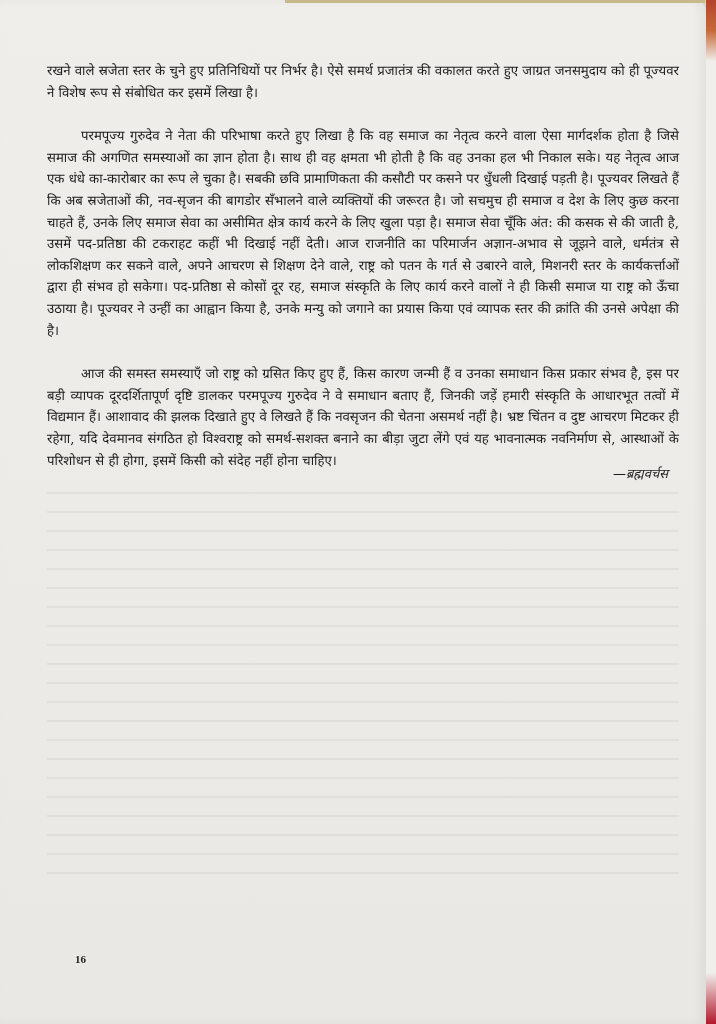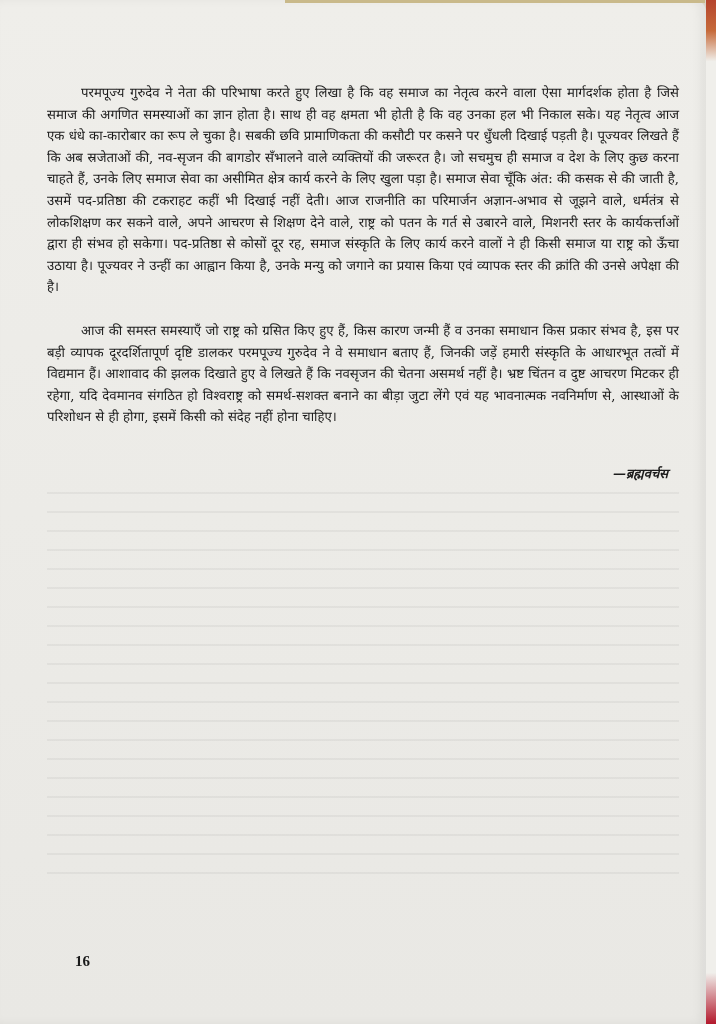--- a/index.html
+++ b/index.html
@@ -56,50 +56,51 @@
     }
     .content p.indent {
       text-indent: 34px;
       margin-top: 22px;
     }
     .signature {
       position: absolute;
       top: 464px;
       right: 38px;
       font-size: 13px;
-      font-weight: bold;
+      font-weight: normal;
       font-style: italic;
       color: #1c1c1c;
     }
     .bleed {
       position: absolute;
       left: 47px;
       top: 480px;
       width: 632px;
       height: 400px;
       opacity: 0.07;
       background: repeating-linear-gradient(180deg, transparent 0px, transparent 12px, #555 12px, #555 14px, transparent 14px, transparent 19px);
     }
     .page-number {
       position: absolute;
       left: 75px;
       top: 953px;
       font-family: "Liberation Serif", serif;
       font-weight: bold;
-      font-size: 15px;
+      font-size: 11px;
       color: #1a1a1a;
     }
   </style>
 </head>
 <body>
 
 <div class="page">
   <div class="page-top-strip"></div>
 
   <div class="content">
+    <p>रखने वाले स्रजेता स्तर के चुने हुए प्रतिनिधियों पर निर्भर है। ऐसे समर्थ प्रजातंत्र की वकालत करते हुए जाग्रत जनसमुदाय को ही पूज्यवर ने विशेष रूप से संबोधित कर इसमें लिखा है।</p>
     <p class="indent">परमपूज्य गुरुदेव ने नेता की परिभाषा करते हुए लिखा है कि वह समाज का नेतृत्व करने वाला ऐसा मार्गदर्शक होता है जिसे समाज की अगणित समस्याओं का ज्ञान होता है। साथ ही वह क्षमता भी होती है कि वह उनका हल भी निकाल सके। यह नेतृत्व आज एक धंधे का-कारोबार का रूप ले चुका है। सबकी छवि प्रामाणिकता की कसौटी पर कसने पर धुँधली दिखाई पड़ती है। पूज्यवर लिखते हैं कि अब स्रजेताओं की, नव-सृजन की बागडोर सँभालने वाले व्यक्तियों की जरूरत है। जो सचमुच ही समाज व देश के लिए कुछ करना चाहते हैं, उनके लिए समाज सेवा का असीमित क्षेत्र कार्य करने के लिए खुला पड़ा है। समाज सेवा चूँकि अंत: की कसक से की जाती है, उसमें पद-प्रतिष्ठा की टकराहट कहीं भी दिखाई नहीं देती। आज राजनीति का परिमार्जन अज्ञान-अभाव से जूझने वाले, धर्मतंत्र से लोकशिक्षण कर सकने वाले, अपने आचरण से शिक्षण देने वाले, राष्ट्र को पतन के गर्त से उबारने वाले, मिशनरी स्तर के कार्यकर्त्ताओं द्वारा ही संभव हो सकेगा। पद-प्रतिष्ठा से कोसों दूर रह, समाज संस्कृति के लिए कार्य करने वालों ने ही किसी समाज या राष्ट्र को ऊँचा उठाया है। पूज्यवर ने उन्हीं का आह्वान किया है, उनके मन्यु को जगाने का प्रयास किया एवं व्यापक स्तर की क्रांति की उनसे अपेक्षा की है।</p>
     <p class="indent">आज की समस्त समस्याएँ जो राष्ट्र को ग्रसित किए हुए हैं, किस कारण जन्मी हैं व उनका समाधान किस प्रकार संभव है, इस पर बड़ी व्यापक दूरदर्शितापूर्ण दृष्टि डालकर परमपूज्य गुरुदेव ने वे समाधान बताए हैं, जिनकी जड़ें हमारी संस्कृति के आधारभूत तत्वों में विद्यमान हैं। आशावाद की झलक दिखाते हुए वे लिखते हैं कि नवसृजन की चेतना असमर्थ नहीं है। भ्रष्ट चिंतन व दुष्ट आचरण मिटकर ही रहेगा, यदि देवमानव संगठित हो विश्वराष्ट्र को समर्थ-सशक्त बनाने का बीड़ा जुटा लेंगे एवं यह भावनात्मक नवनिर्माण से, आस्थाओं के परिशोधन से ही होगा, इसमें किसी को संदेह नहीं होना चाहिए।</p>
   </div>
 
   <div class="signature">—ब्रह्मवर्चस</div>
 
   <div class="bleed"></div>
 
   <div class="page-number">16</div>
 </div>

